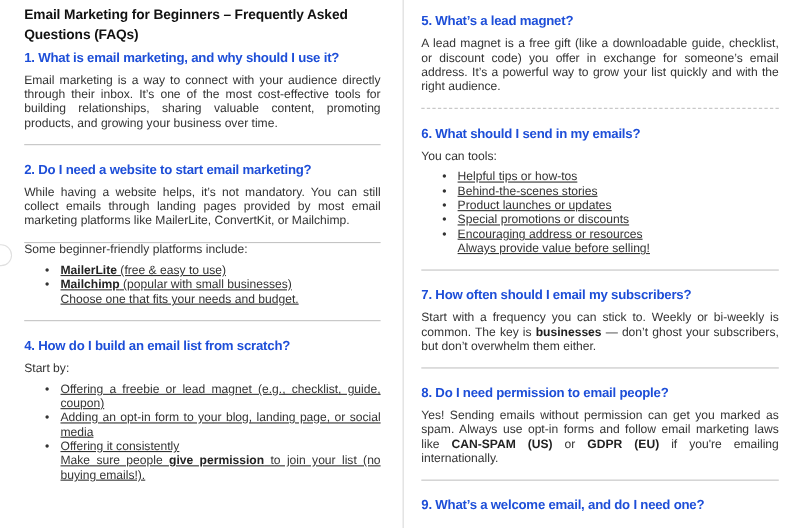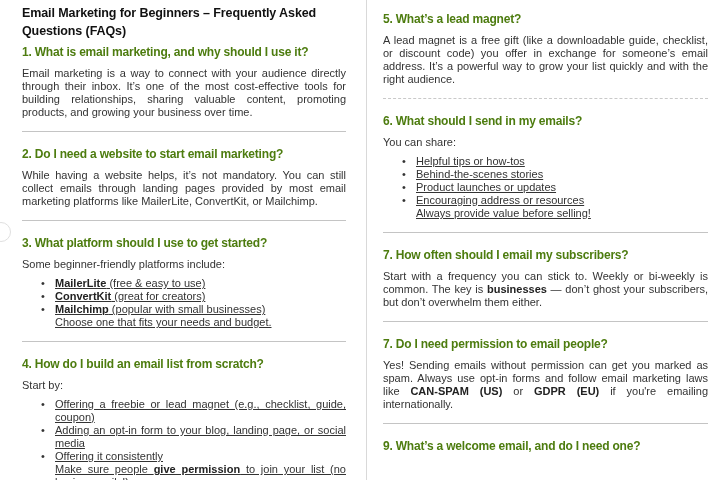--- a/index.html
+++ b/index.html
@@ -16,21 +16,21 @@
   .column-divider {
     position:absolute; left:366px; top:0; width:1px; height:480px;
     background:#d9d9d9;
   }
   .doc-title {
     margin:4px 0 0 0; color:#111111; font-weight:bold;
     font-size:12.5px; line-height:18px; letter-spacing:-0.1px;
   }
   .doc-title span { display:block; }
   h2.q {
-    margin:15px 0 8px 0; color:#4d7c0f; font-weight:bold;
+    margin:15px 0 8px 0; color:#1d4ed8; font-weight:bold;
     font-size:12px; line-height:14px; letter-spacing:-0.2px;
     white-space:nowrap; overflow:hidden;
   }
   h2.q.first-left  { margin-top:5px; }
   h2.q.first-right { margin-top:12px; }
   p.ans { margin:0; text-align:justify; }
   p.intro { margin:0; }
   hr.rule {
     border:none; border-top:1px solid #c4c4c4;
     margin:12px 0 0 0; height:0;
@@ -67,25 +67,23 @@
       <h2 class="q first-left">1. What is email marketing, and why should I use it?</h2>
       <p class="ans">Email marketing is a way to connect with your audience directly through their inbox. It’s one of the most cost-effective tools for building relationships, sharing valuable content, promoting products, and growing your business over time.</p>
 
       <hr class="rule">
 
       <h2 class="q">2. Do I need a website to start email marketing?</h2>
       <p class="ans">While having a website helps, it’s not mandatory. You can still collect emails through landing pages provided by most email marketing platforms like MailerLite, ConvertKit, or Mailchimp.</p>
 
       <hr class="rule">
 
-      <h2 class="q">3. What platform should I use to get started?</h2>
       <p class="intro">Some beginner-friendly platforms include:</p>
       <ul class="blist">
         <li><span class="b">MailerLite</span><span> (free &amp; easy to use)</span></li>
-        <li><span class="b">ConvertKit</span><span> (great for creators)</span></li>
         <li><span class="b">Mailchimp</span><span> (popular with small businesses)</span>
           <div class="cont">Choose one that fits your needs and budget.</div>
         </li>
       </ul>
 
       <hr class="rule">
 
       <h2 class="q">4. How do I build an email list from scratch?</h2>
       <p class="intro">Start by:</p>
       <ul class="blist">
@@ -98,38 +96,39 @@
     </div>
 
     <div class="col col-right">
 
       <h2 class="q first-right">5. What’s a lead magnet?</h2>
       <p class="ans">A lead magnet is a free gift (like a downloadable guide, checklist, or discount code) you offer in exchange for someone’s email address. It’s a powerful way to grow your list quickly and with the right audience.</p>
 
       <hr class="rule dashed">
 
       <h2 class="q">6. What should I send in my emails?</h2>
-      <p class="intro">You can share:</p>
+      <p class="intro">You can tools:</p>
       <ul class="blist">
         <li>Helpful tips or how-tos</li>
         <li>Behind-the-scenes stories</li>
         <li>Product launches or updates</li>
+        <li>Special promotions or discounts</li>
         <li><span>Encouraging address or resources</span>
           <div class="cont">Always provide value before selling!</div>
         </li>
       </ul>
 
       <hr class="rule">
 
       <h2 class="q">7. How often should I email my subscribers?</h2>
       <p class="ans"><span>Start with a frequency you can stick to. Weekly or bi-weekly is common. The key is </span><span class="b">businesses</span><span> — don’t ghost your subscribers, but don’t overwhelm them either.</span></p>
 
       <hr class="rule">
 
-      <h2 class="q">7. Do I need permission to email people?</h2>
+      <h2 class="q">8. Do I need permission to email people?</h2>
       <p class="ans"><span>Yes! Sending emails without permission can get you marked as spam. Always use opt-in forms and follow email marketing laws like </span><span class="b">CAN-SPAM (US)</span><span> or </span><span class="b">GDPR (EU)</span><span> if you're emailing internationally.</span></p>
 
       <hr class="rule">
 
       <h2 class="q">9. What’s a welcome email, and do I need one?</h2>
     </div>
   </div>
 </div>
 
 </body></html>

